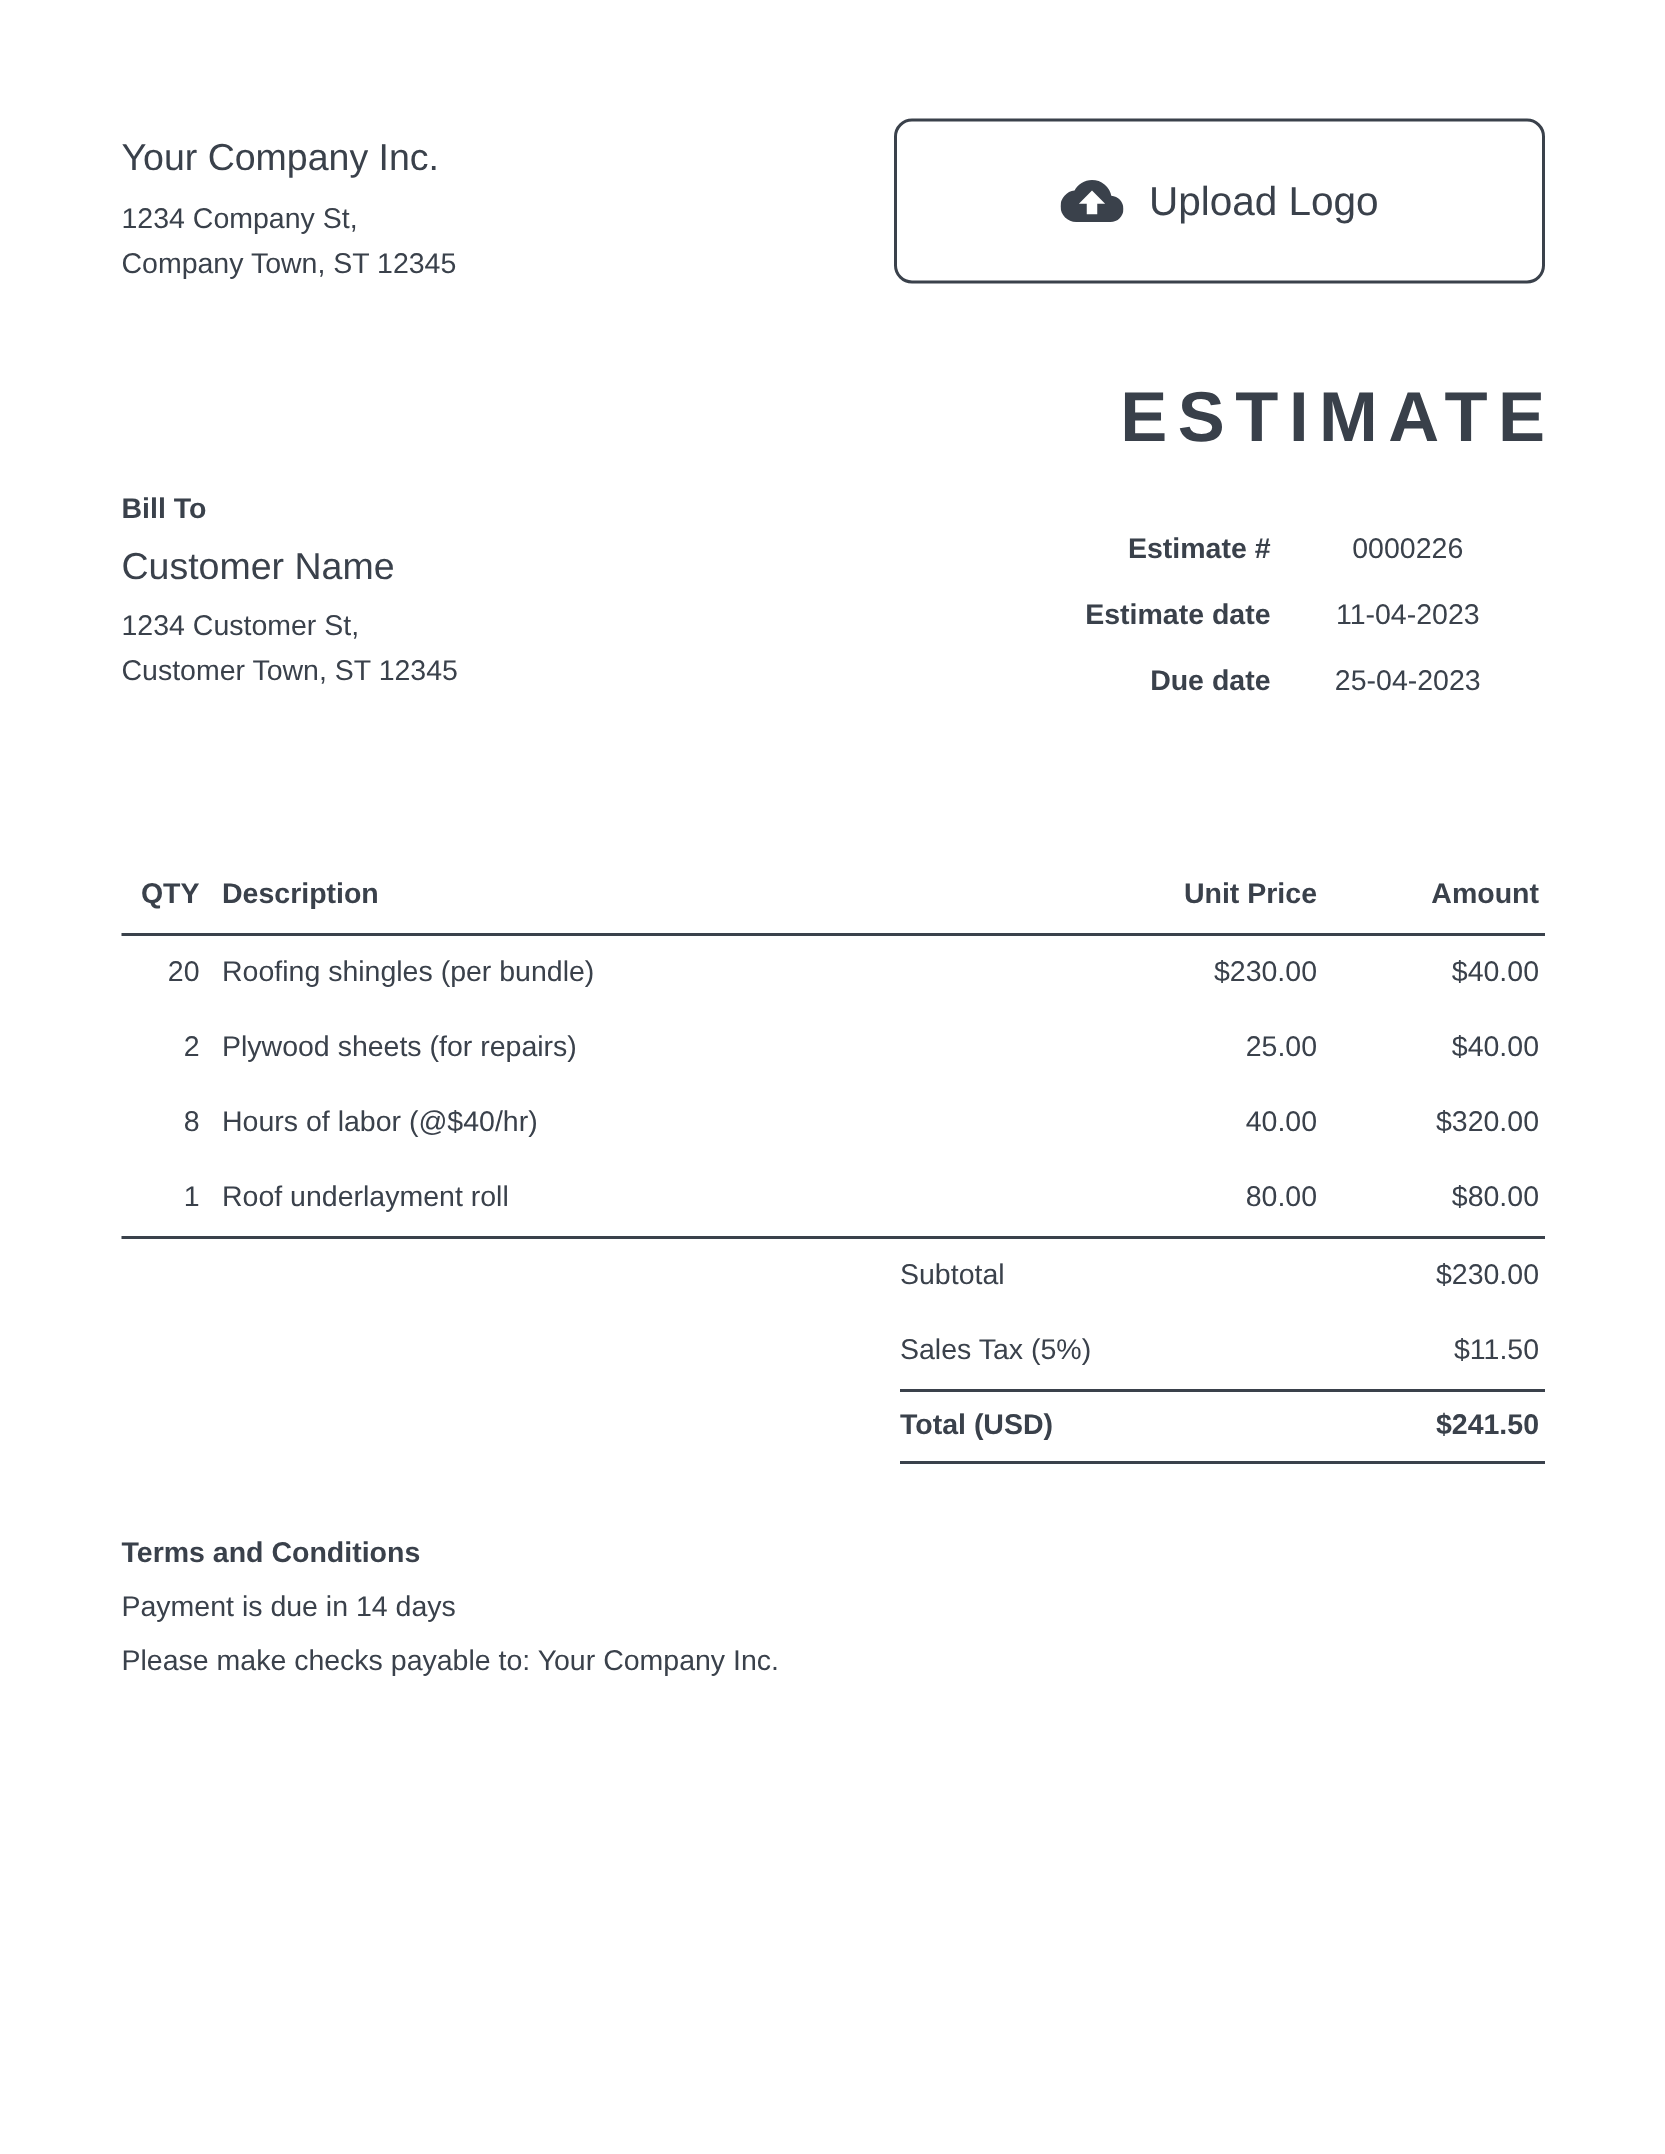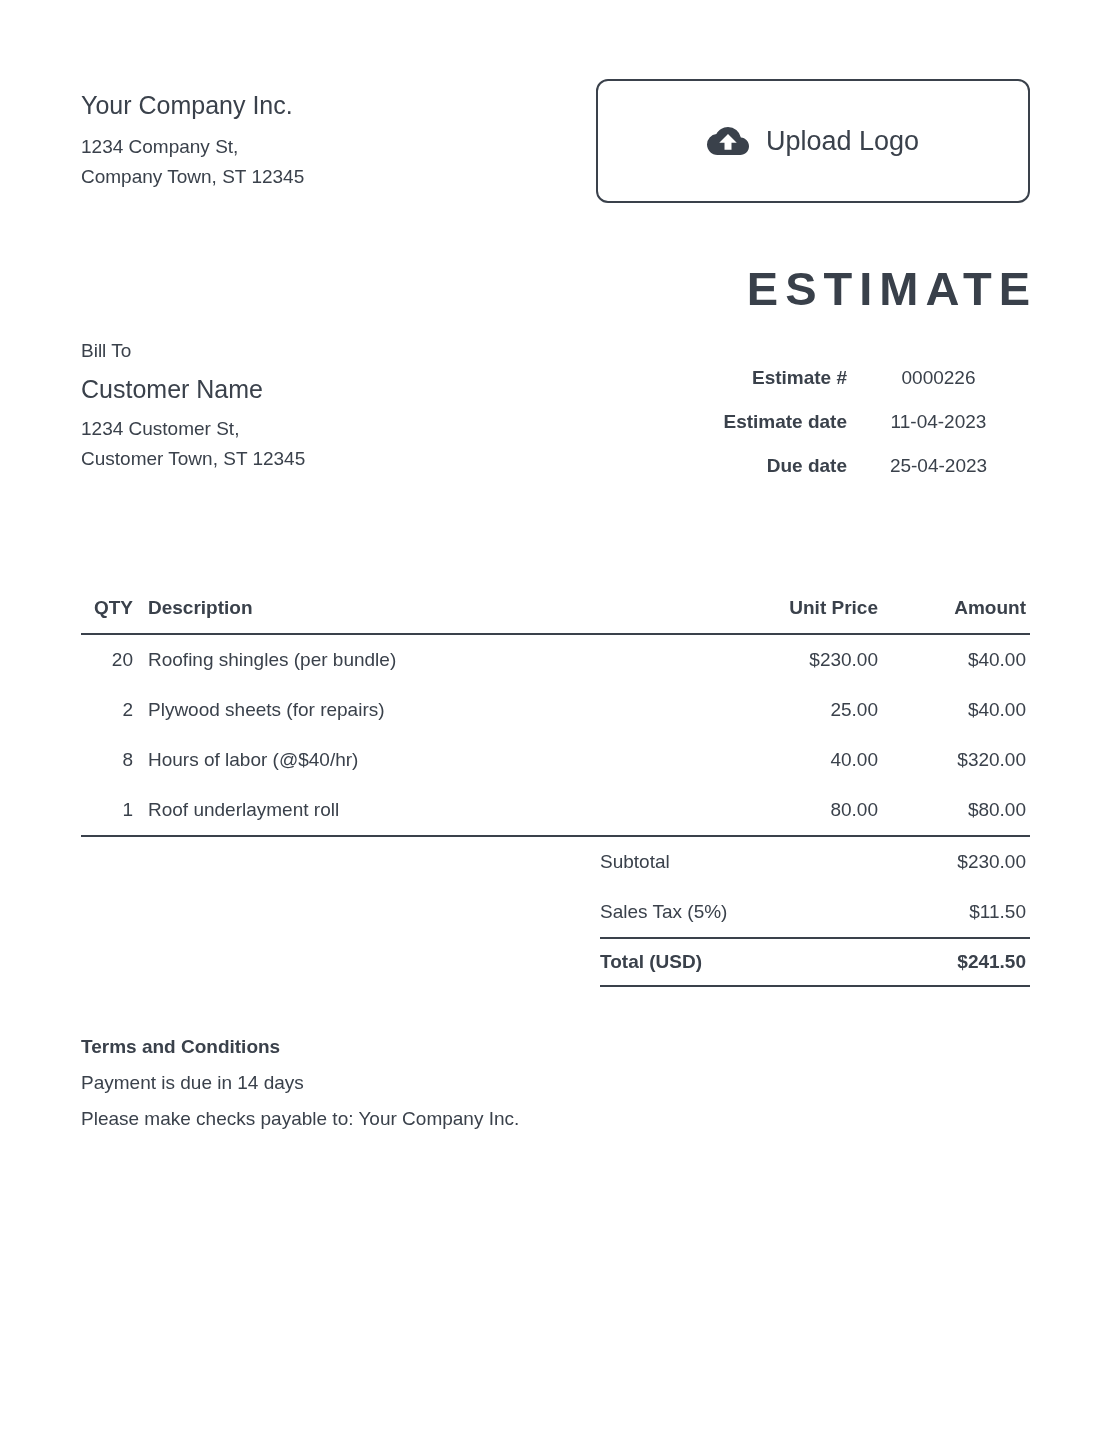--- a/index.html
+++ b/index.html
@@ -14,21 +14,21 @@
 
   
   .header-row {
     display: flex; justify-content: space-between; align-items: flex-start;
     padding: 79px 80px 0 81px;
   }
   .company { padding-top: 11px; }
   .company-name { font-size: 25px; line-height: 30px; }
   .company-address { font-size: 19px; line-height: 30px; margin-top: 12px; }
   .upload-btn {
-    width: 434px; height: 124px; flex: 0 0 auto;
+    width: 434px; height: 110px; flex: 0 0 auto;
     border: 2px solid #3a414b; border-radius: 12px;
     background: #ffffff; cursor: pointer;
     display: flex; align-items: center; justify-content: center; gap: 17px;
     font-family: "Liberation Sans", sans-serif;
     font-size: 27px; color: #3a414b;
   }
   .upload-icon-svg { width: 42px; height: 32px; display: block; }
 
   
   .doc-title {
@@ -36,21 +36,21 @@
     margin: 54px 73px 0 0;
     font-size: 47px; font-weight: bold; letter-spacing: 7px;
     line-height: 64px; color: #39404a;
   }
 
   
   .info-row {
     display: flex; justify-content: space-between; align-items: flex-start;
     padding: 18px 80px 0 81px;
   }
-  .bill-to-label { font-size: 19px; font-weight: normal; line-height: 24px; }
+  .bill-to-label { font-size: 19px; font-weight: bold; line-height: 24px; }
   .bill-to-name { font-size: 25px; line-height: 26px; margin-top: 13px; }
   .bill-to-address { font-size: 19px; line-height: 30px; margin-top: 12px; }
   .meta-block { width: 378px; margin-top: 28px; }
   .meta-row { display: flex; align-items: baseline; margin-bottom: 24px; height: 20px; }
   .meta-label { flex: 1; text-align: right; font-size: 19px; font-weight: bold; }
   .meta-value { width: 183px; text-align: center; font-size: 19px; }
 
   
   .items { margin: 98px 80px 0 81px; }
   .items-grid-head {

